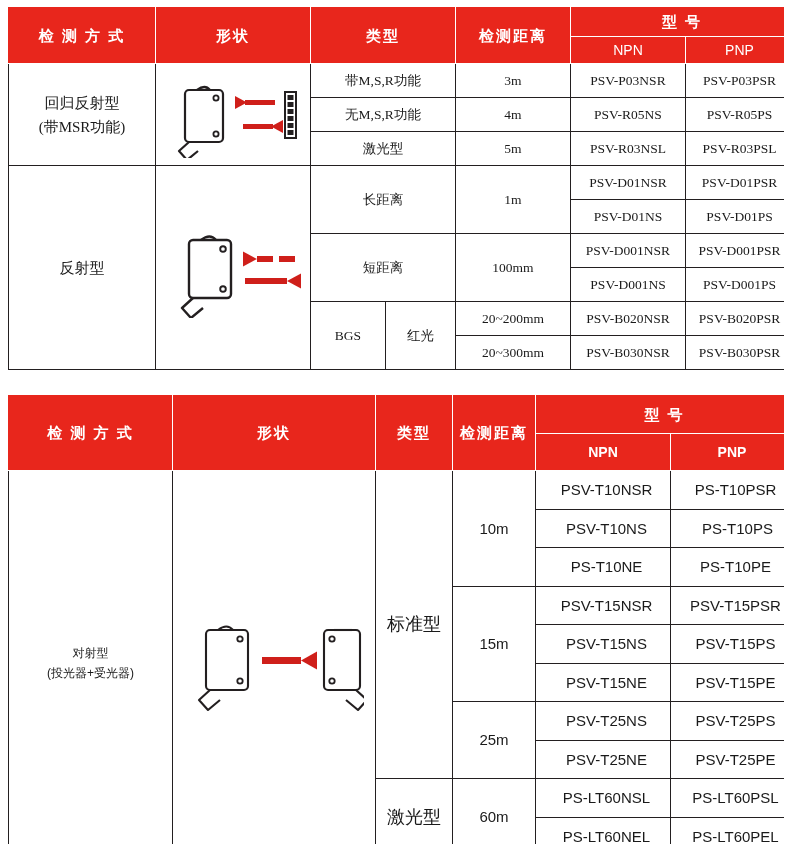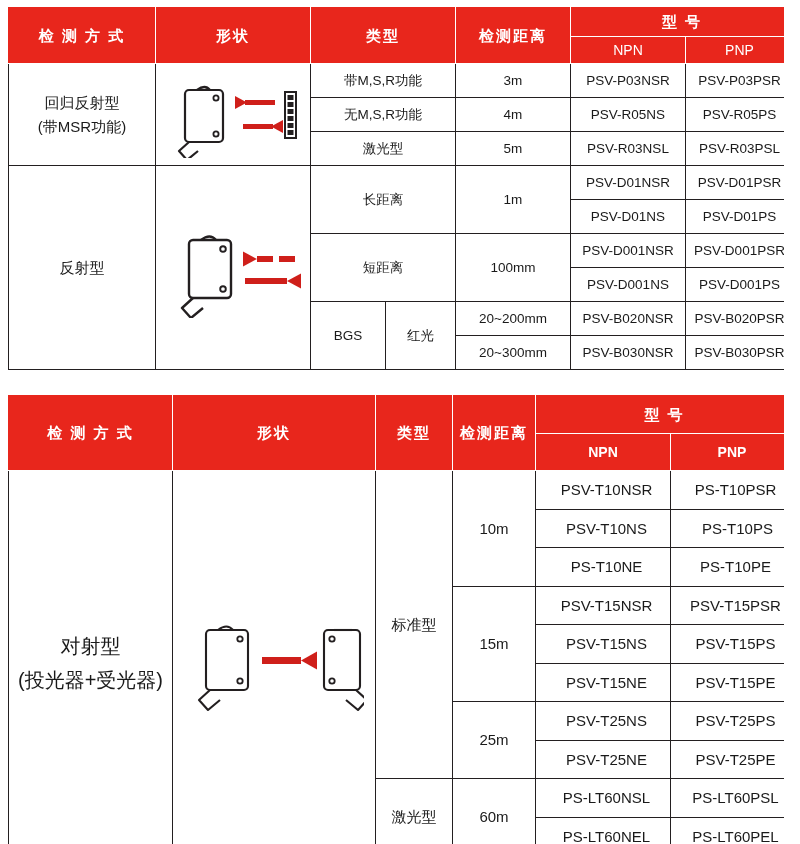--- a/index.html
+++ b/index.html
@@ -33,33 +33,33 @@
     font-weight:700;
   }
   table.spec thead td.outer-l{border-left-color:#e8261c;}
   table.spec thead td.outer-r{border-right-color:#e8261c;margin-top:38px;}
   table.spec thead td.outer-t{border-top-color:#e8261c;}
 
   
   #table1{position:absolute;left:8px;top:7px;width:785px;}
   #table1 thead td{height:28px;font-size:15px;letter-spacing:2px;}
   #table1 thead td.sub{height:26px;font-size:14px;letter-spacing:0px;font-weight:400;}
-  #table1 tbody td{font-size:13.5px;height:33px;}
+  #table1 tbody td{font-size:13.5px;height:33px;font-family:Liberation Serif, serif;}
   #table1 tbody td.tall{height:67px;}
   #table1 .method{font-size:15px;line-height:1.6;}
 
   
   #table2{position:absolute;left:8px;top:395px;width:785px;}
   #table2 thead td{height:37px;font-size:15px;letter-spacing:2px;font-weight:700;}
   #table2 thead td.sub{height:36px;font-size:14px;letter-spacing:0;font-weight:700;}
   #table2 tbody td{font-size:15px;height:37.5px;}
   #table2 td.model{text-align:center;padding-left:9px;}
   #table2 td.model.ctr{text-align:center;padding-left:13px;}
-  #table2 .method{font-size:20px;line-height:1.7;}
-  #table2 .typecell{font-size:15px;}
+  #table2 .method{font-size:12px;line-height:1.7;}
+  #table2 .typecell{font-size:18px;}
 
   
   .figcell{padding:0;}
   .fig{display:flex;align-items:center;justify-content:center;}
 </style>
 </head>
 <body>
 
 <div class="page">
 

